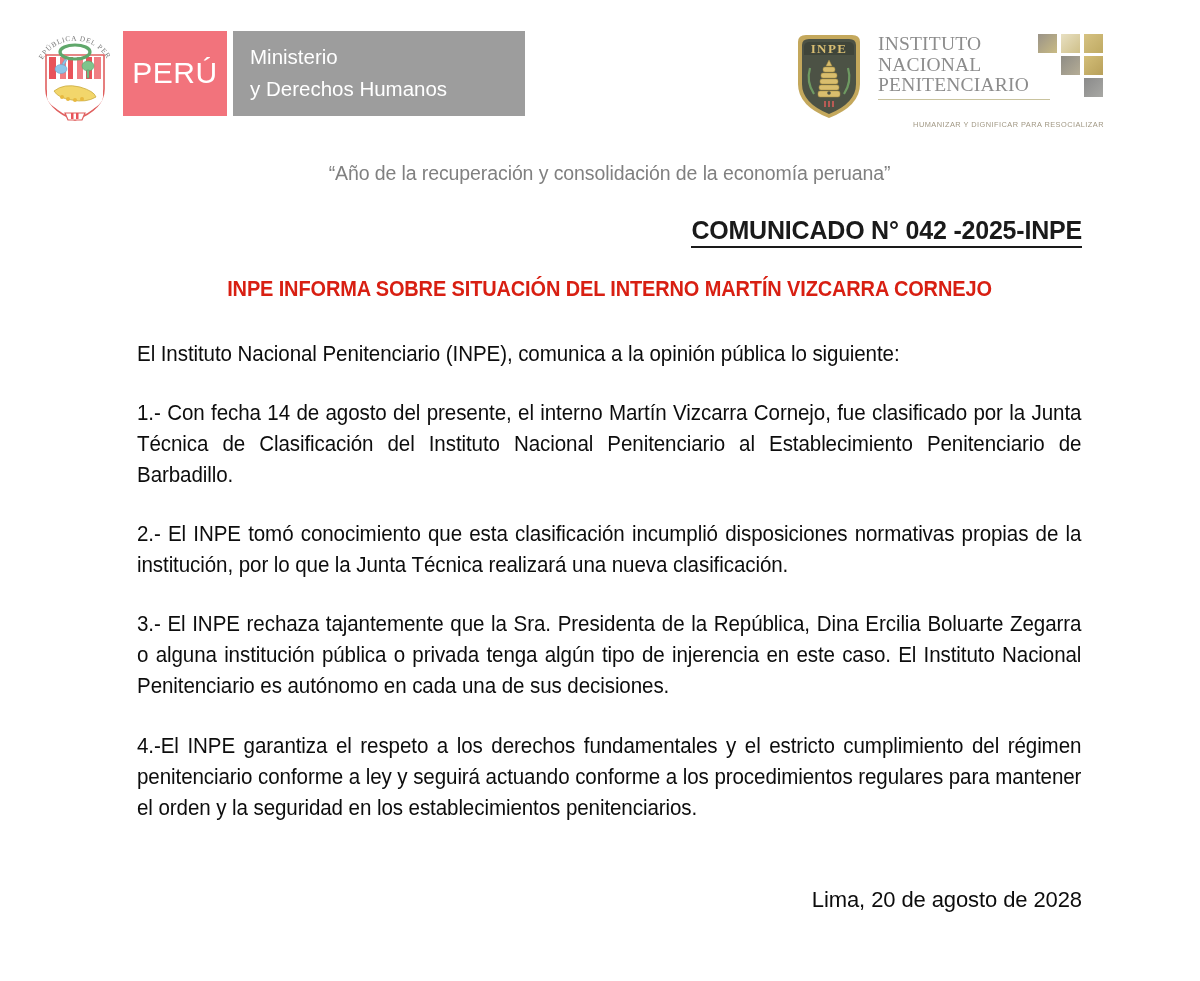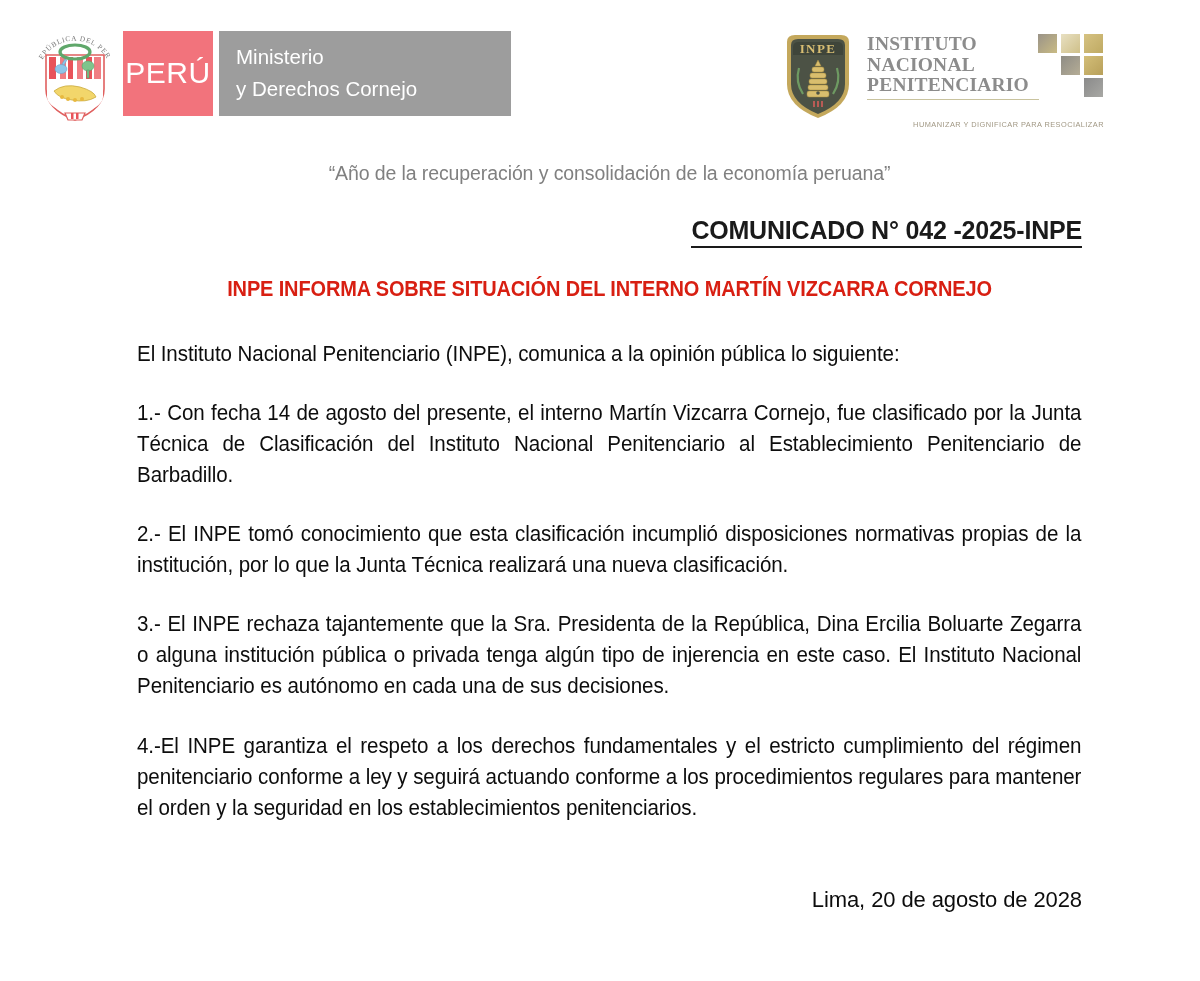--- a/index.html
+++ b/index.html
@@ -42,21 +42,21 @@
   }
   .coat-of-arms {
     width: 86px;
     height: 104px;
     position: relative;
     flex: 0 0 auto;
   }
   .coat-of-arms svg { display: block; }
 
   .peru-box {
-    width: 90px;
+    width: 104px;
     height: 85px;
     background: #F2737C;
     display: flex;
     align-items: center;
     justify-content: center;
     margin-left: 5px;
     flex: 0 0 auto;
   }
   .peru-box-label {
     color: #ffffff;
@@ -114,21 +114,21 @@
     display: flex;
     align-items: flex-start;
   }
   .inpe-words {
     display: flex;
     flex-direction: column;
   }
   .inpe-word {
     font-family: "Liberation Serif", serif;
     font-size: 19.5px;
-    font-weight: 700;
+    font-weight: 400;
     letter-spacing: 0.2px;
     line-height: 20.5px;
     color: #8C8C8C;
     white-space: nowrap;
   }
   .inpe-squares {
     width: 66px;
     height: 62px;
     margin-left: 9px;
     position: relative;
@@ -282,21 +282,21 @@
           <rect x="44" y="92" width="2.5" height="6" fill="#E8535A"></rect>
         </svg>
       </div>
 
       <div class="peru-box">
         <span class="peru-box-label">PERÚ</span>
       </div>
 
       <div class="minjus-box">
         <span class="minjus-line">Ministerio</span>
-        <span class="minjus-line">y Derechos Cornejo</span>
+        <span class="minjus-line">y Derechos Humanos</span>
       </div>
     </div>
 
     <div class="inpe-logo">
 
       <div class="inpe-shield">
         <svg viewBox="0 0 78 92" width="78" height="92" aria-hidden="true">
           <path d="M8,12 Q8,5 16,5 L62,5 Q70,5 70,12 L70,54 Q70,76 39,88 Q8,76 8,54 Z" fill="#C4A85C"></path>
           <path d="M12,15 Q12,9 19,9 L59,9 Q66,9 66,15 L66,54 Q66,73 39,84 Q12,73 12,54 Z" fill="#4C5245"></path>
           <path d="M14,17 Q14,12 20,12 L58,12 Q64,12 64,17 L64,25 L14,25 Z" fill="#3F453A"></path>

